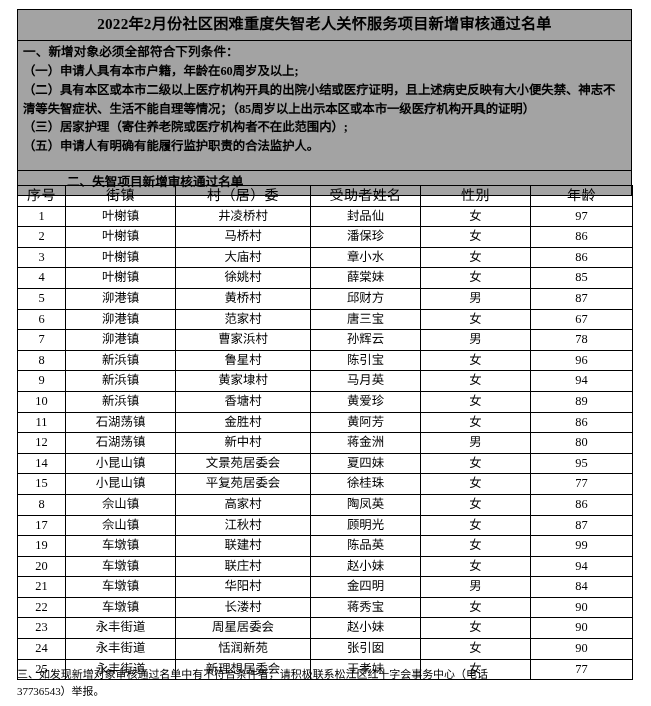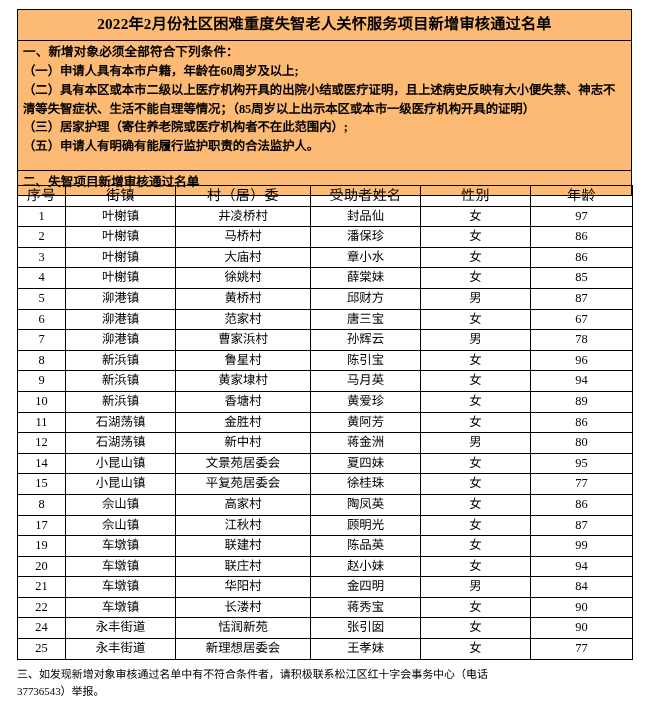--- a/index.html
+++ b/index.html
@@ -24,21 +24,21 @@
   }
 
   
   .frame {
     position: absolute;
     left: 17px;
     top: 9px;
     width: 615px;
     border: 1.4px solid #000;
     box-sizing: border-box;
-    background: #fdba74;
+    background: #a3a3a3;
   }
   .title-cell {
     border-bottom: 1.4px solid #000;
     text-align: center;
     font-weight: bold;
     font-size: 15.2px;
     line-height: 1.5;
     padding: 3px 4px 4px 4px;
     letter-spacing: 0.2px;
     white-space: nowrap;
@@ -56,20 +56,21 @@
   }
   .cond-line {
     font-weight: bold;
     letter-spacing: -0.05px;
   }
   .section-cell {
     padding: 2px 4px 3px 5px;
     font-size: 12.6px;
     font-weight: bold;
     line-height: 1.5;
+    margin-left: 44px;
   }
 
   
   .data-table {
     position: absolute;
     left: 17px;
     top: 185px;
     width: 615px;
     border-collapse: collapse;
     table-layout: fixed;
@@ -308,20 +309,28 @@
         </tr>
         <tr>
           <td class="num">22</td>
           <td>车墩镇</td>
           <td>长溇村</td>
           <td>蒋秀宝</td>
           <td>女</td>
           <td class="num">90</td>
         </tr>
         <tr>
+          <td class="num">23</td>
+          <td>永丰街道</td>
+          <td>周星居委会</td>
+          <td>赵小妹</td>
+          <td>女</td>
+          <td class="num">90</td>
+        </tr>
+        <tr>
           <td class="num">24</td>
           <td>永丰街道</td>
           <td>恬润新苑</td>
           <td>张引囡</td>
           <td>女</td>
           <td class="num">90</td>
         </tr>
         <tr>
           <td class="num">25</td>
           <td>永丰街道</td>

